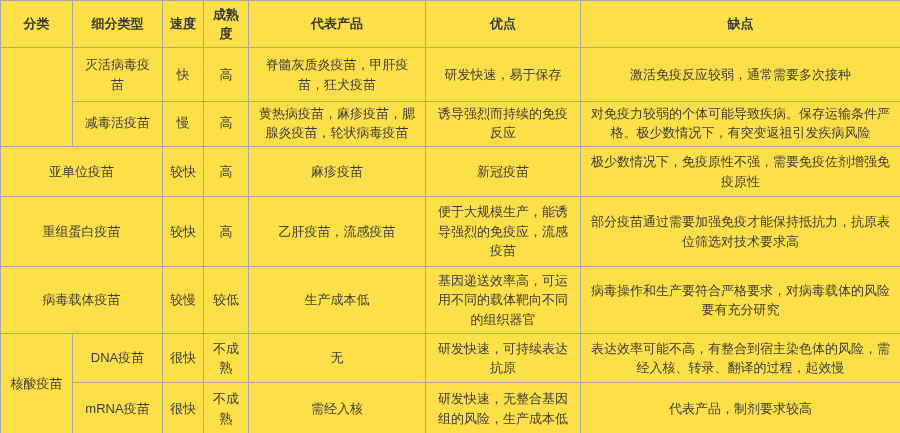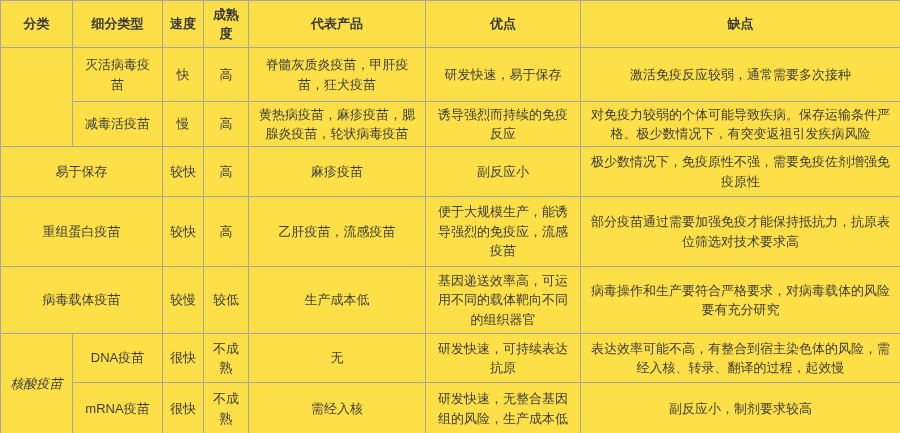--- a/index.html
+++ b/index.html
@@ -31,28 +31,27 @@
     padding: 1px 6px;
     overflow: hidden;
     word-break: break-word;
   }
   table.vaccine-table th {
     font-weight: bold;
     color: #383838;
   }
   td.col-category {
     padding: 0 10px; 
-    font-style: italic;
   }
   td.col-pros {
     padding: 1px 8px;
   }
   tr.hdr      { height: 47px; }
   tr.r-inact  { height: 54px; }
-  tr.r-atten  { height: 45px; }
+  tr.r-atten  { height: 45px; font-family: Liberation Mono, monospace; }
   tr.r-sub    { height: 50px; }
   tr.r-recomb { height: 70px; }
   tr.r-vector { height: 67px; }
   tr.r-dna    { height: 49px; }
   tr.r-mrna   { height: 52px; }
 </style>
 </head>
 <body>
 
 <div class="table-wrap">
@@ -90,25 +89,25 @@
       <tr class="r-atten">
         <td>减毒活疫苗</td>
         <td>慢</td>
         <td>高</td>
         <td>黄热病疫苗，麻疹疫苗，腮腺炎疫苗，轮状病毒疫苗</td>
         <td class="col-pros">诱导强烈而持续的免疫反应</td>
         <td>对免疫力较弱的个体可能导致疾病。保存运输条件严格。极少数情况下，有突变返祖引发疾病风险</td>
       </tr>
 
       <tr class="r-sub">
-        <td colspan="2">易于保存</td>
+        <td colspan="2">亚单位疫苗</td>
         <td>较快</td>
         <td>高</td>
         <td>麻疹疫苗</td>
-        <td class="col-pros">副反应小</td>
+        <td class="col-pros">新冠疫苗</td>
         <td>极少数情况下，免疫原性不强，需要免疫佐剂增强免疫原性</td>
       </tr>
 
       <tr class="r-recomb">
         <td colspan="2">重组蛋白疫苗</td>
         <td>较快</td>
         <td>高</td>
         <td>乙肝疫苗，流感疫苗</td>
         <td class="col-pros">便于大规模生产，能诱导强烈的免疫应，流感疫苗</td>
         <td>部分疫苗通过需要加强免疫才能保持抵抗力，抗原表位筛选对技术要求高</td>
@@ -132,17 +131,17 @@
         <td class="col-pros">研发快速，可持续表达抗原</td>
         <td>表达效率可能不高，有整合到宿主染色体的风险，需经入核、转录、翻译的过程，起效慢</td>
       </tr>
 
       <tr class="r-mrna">
         <td>mRNA疫苗</td>
         <td>很快</td>
         <td>不成熟</td>
         <td>需经入核</td>
         <td class="col-pros">研发快速，无整合基因组的风险，生产成本低</td>
-        <td>副反应小，制剂要求较高</td>
+        <td>代表产品，制剂要求较高</td>
       </tr>
     </tbody>
   </table>
 </div>
 
 </body></html>

